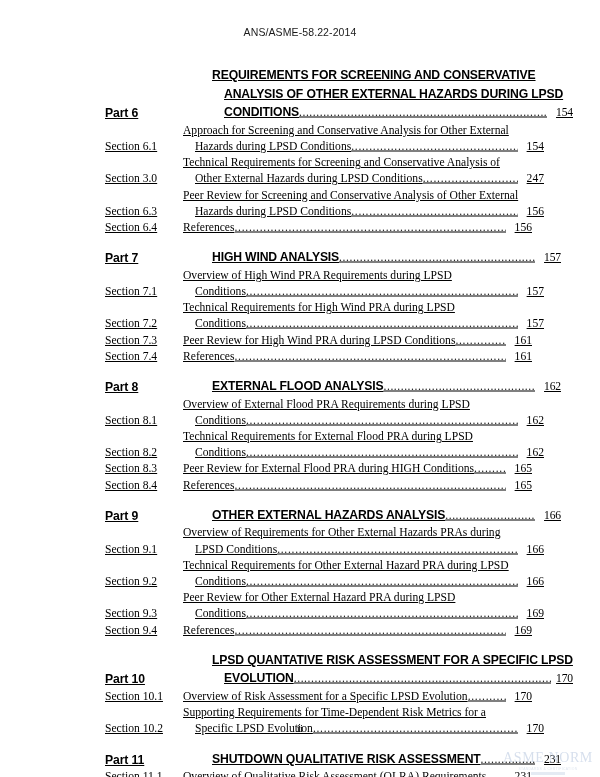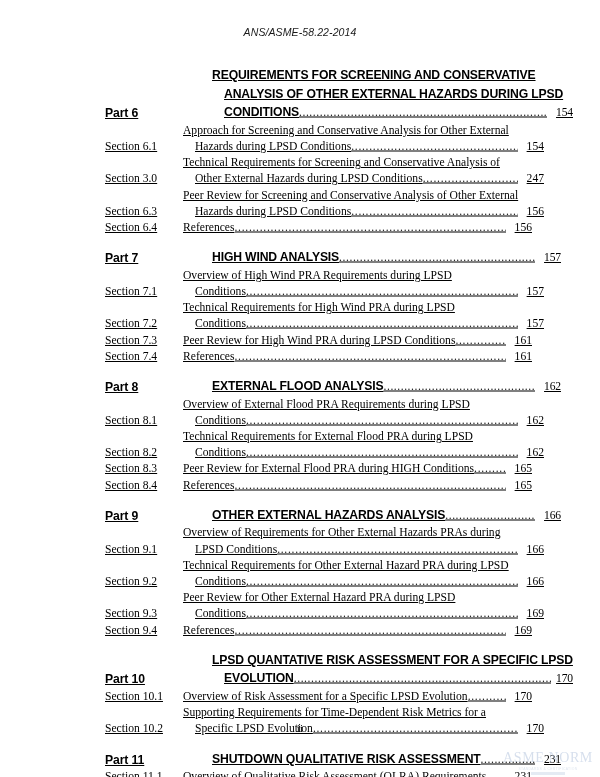--- a/index.html
+++ b/index.html
@@ -20,21 +20,20 @@
   .running-head {
     position: absolute;
     top: 26px;
     left: 0;
     width: 600px;
     text-align: center;
     font-family: "Liberation Sans", sans-serif;
     font-size: 10.5px;
     letter-spacing: 0.1px;
     color: #1a1a1a;
-    font-style: italic;
   }
 
   
   .toc {
     position: absolute;
     top: 66px;
     left: 105px;
     width: 427px;
   }
 

